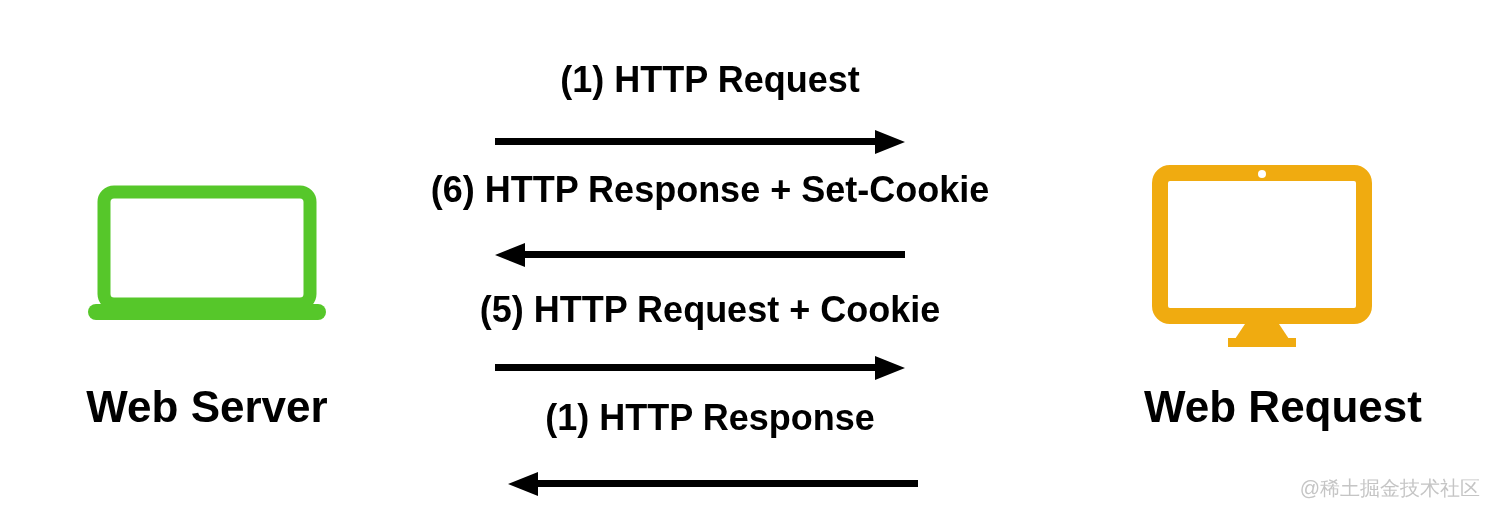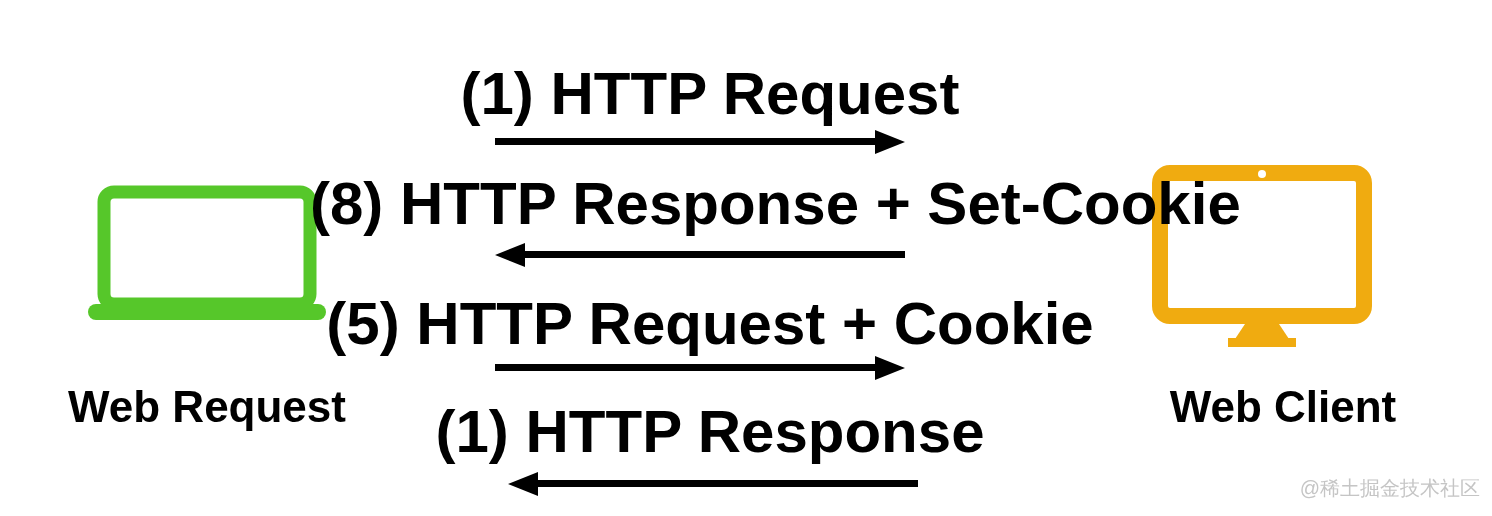--- a/index.html
+++ b/index.html
@@ -30,21 +30,21 @@
   }
   .client-label { left: 32px; }
   .server-label { left: 1108px; }
 
   
   .msg-label {
     position: absolute;
     left: 310px;
     width: 800px;
     text-align: center;
-    font-size: 60px;
+    font-size: 36px;
     font-weight: bold;
     color: #000000;
     white-space: nowrap;
     line-height: 1.12;
   }
   .msg-label.m1 { top: 60px; }
   .msg-label.m2 { top: 170px; }
   .msg-label.m3 { top: 290px; }
   .msg-label.m4 { top: 398px; }
 
@@ -92,37 +92,37 @@
 </style>
 </head>
 <body>
 
 <div class="canvas">
 
   <svg class="endpoint-icon laptop-icon" viewBox="0 0 238 140" xmlns="http://www.w3.org/2000/svg" aria-hidden="true">
     <rect x="16" y="8" width="206" height="112" rx="10" fill="none" stroke-width="13" stroke="#56C72A"></rect>
     <rect x="0" y="120" width="238" height="16" rx="8" fill="#56C72A"></rect>
   </svg>
-  <div class="endpoint-label client-label">Web Request</div>
+  <div class="endpoint-label client-label">Web Server</div>
 
   <svg class="endpoint-icon monitor-icon" viewBox="0 0 220 182" xmlns="http://www.w3.org/2000/svg" aria-hidden="true">
     <rect x="8" y="8" width="204" height="143" rx="10" fill="none" stroke-width="16" stroke="#F0AB10"></rect>
     <circle cx="110" cy="9" r="4" fill="#ffffff"></circle>
     <polygon points="93,159 127,159 137,174 83,174" fill="#F0AB10"></polygon>
     <rect x="76" y="173" width="68" height="9" fill="#F0AB10"></rect>
   </svg>
-  <div class="endpoint-label server-label">Web Client</div>
+  <div class="endpoint-label server-label">Web Request</div>
 
   <div class="msg-label m1">(1) HTTP Request</div>
   <div class="arrow a1" data-direction="right">
     <span class="shaft"></span>
     <span class="head"></span>
   </div>
 
-  <div class="msg-label m2">(8) HTTP Response + Set-Cookie</div>
+  <div class="msg-label m2">(6) HTTP Response + Set-Cookie</div>
   <div class="arrow a2" data-direction="left">
     <span class="shaft"></span>
     <span class="head"></span>
   </div>
 
   <div class="msg-label m3">(5) HTTP Request + Cookie</div>
   <div class="arrow a3" data-direction="right">
     <span class="shaft"></span>
     <span class="head"></span>
   </div>

